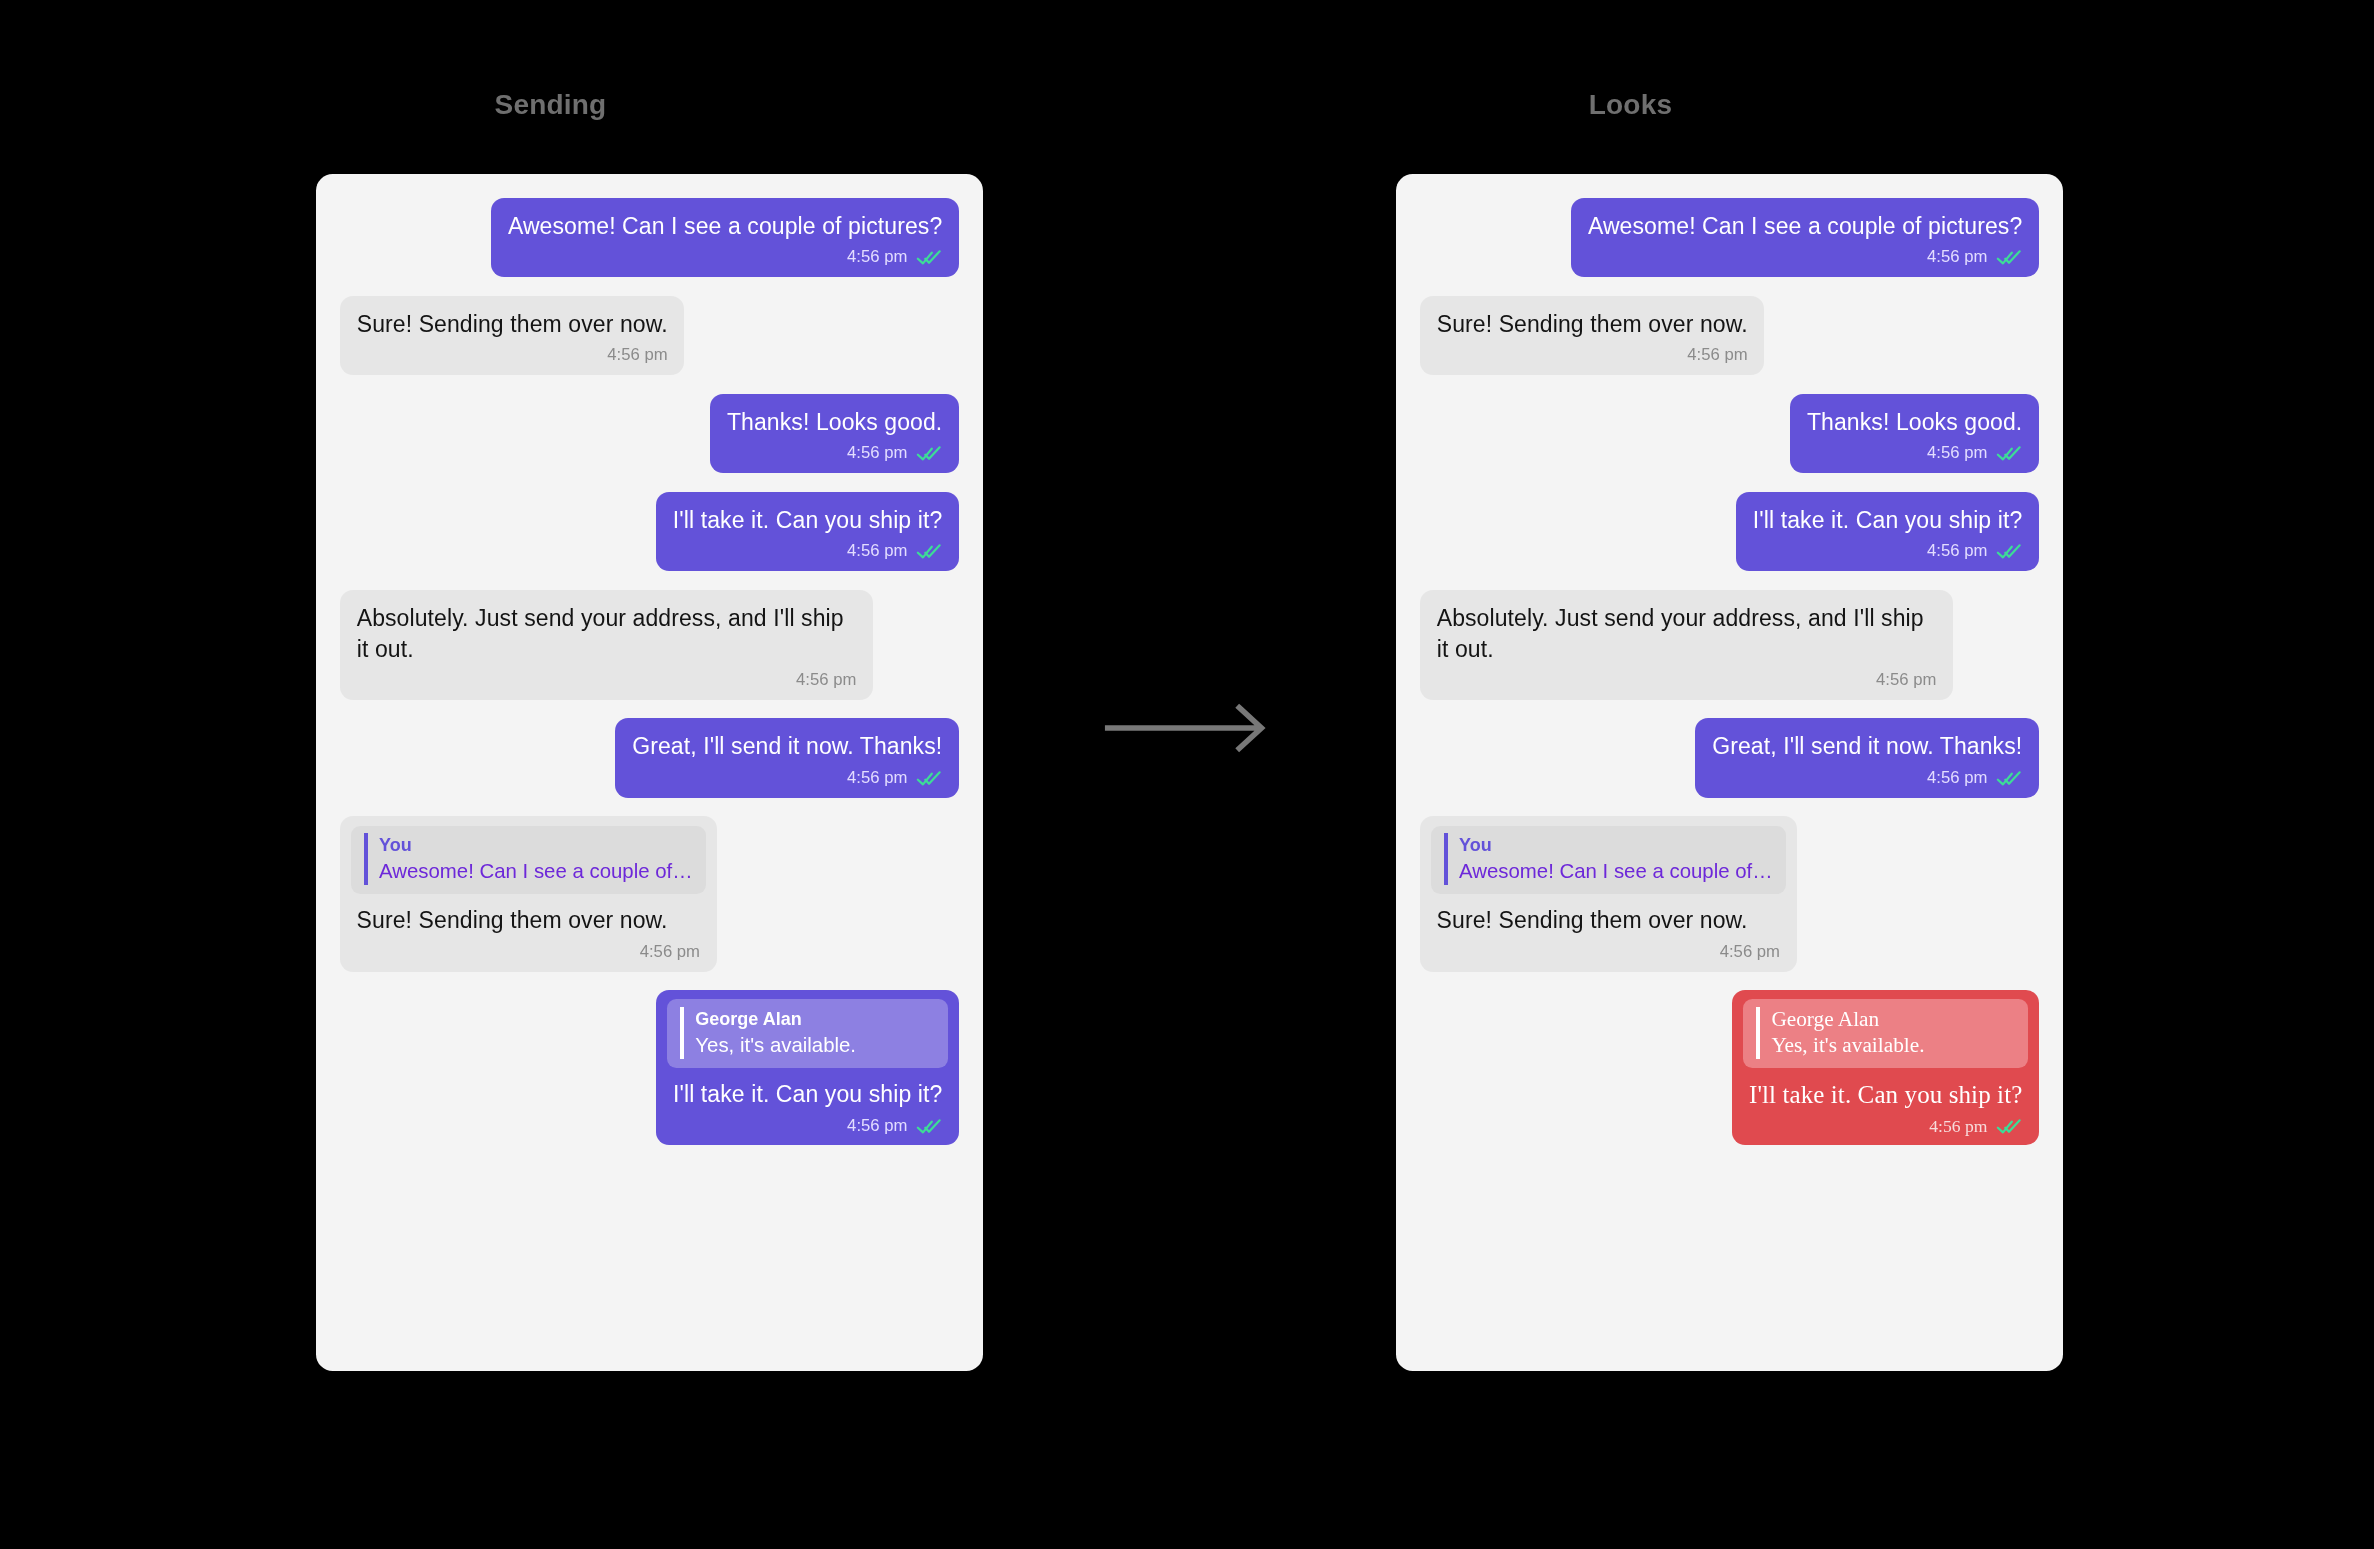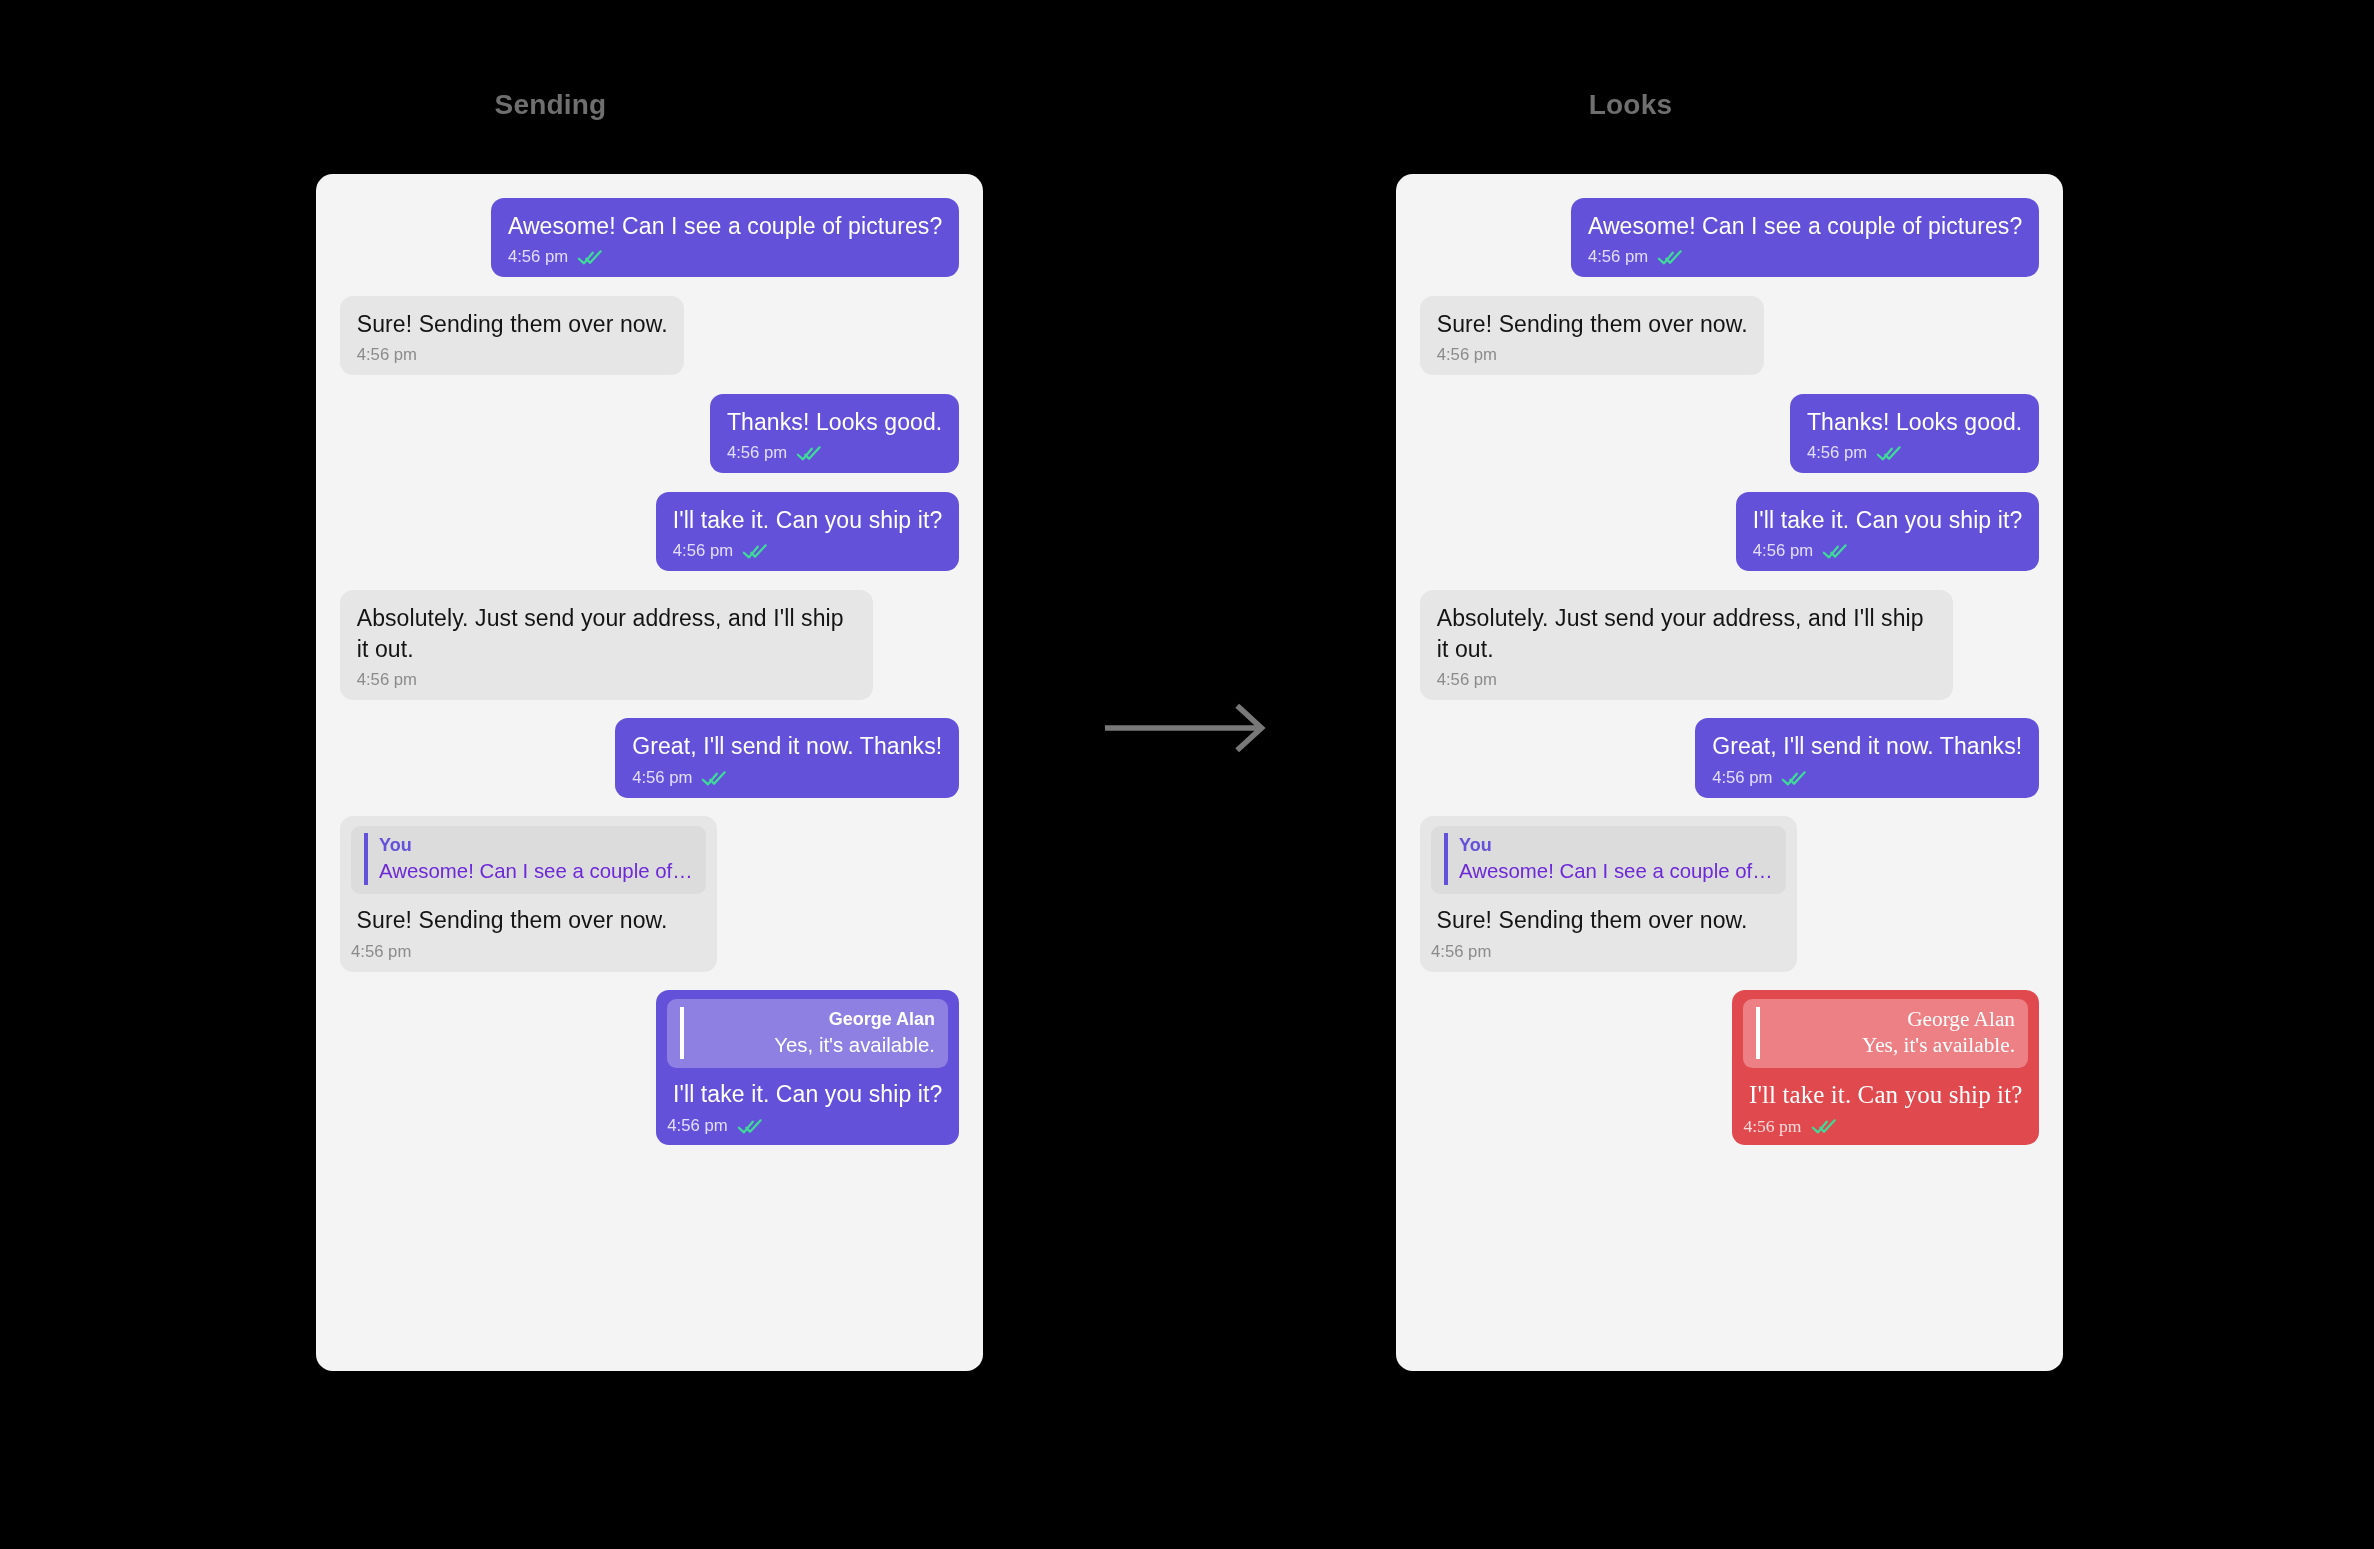--- a/index.html
+++ b/index.html
@@ -76,20 +76,21 @@
   }
   .bubble-text {
     font-size: 23px;
     line-height: 31px;
     letter-spacing: 0.1px;
     white-space: pre-wrap;
   }
   .meta {
     display: flex;
     align-items: center;
+    justify-content: flex-end;
     gap: 9px;
     margin-top: 5.6px;
     height: 20.4px;
   }
   .time {
     font-size: 16.7px;
     line-height: 18.6px;
   }
   .bubble.out .time { color: #e3ddff; }
   .bubble.in  .time { color: #8b8b8b; }
@@ -128,21 +129,21 @@
   }
 
   
   .bubble.in .quote { background: #dcdcdc; }
   .bubble.in .quote-inner { border-left-color: #6352d9; }
   .bubble.in .quote-author { color: #6352d9; }
   .bubble.in .quote-preview { color: #6d28d9; }
 
   
   .bubble.out .quote { background: #8d80e2; }
-  .bubble.out .quote-inner { border-left-color: #ffffff; text-align: right; }
+  .bubble.out .quote-inner { border-left-color: #ffffff; }
   .bubble.out .quote-author { color: #ffffff; font-weight: bold; }
   .bubble.out .quote-preview { color: #ffffff; font-weight: normal; }
 
   
   .bubble.has-quote { padding: 9.3px 11px 9.3px 11px; }
   .bubble.has-quote .bubble-text { padding: 0 5.6px; }
   .bubble.has-quote .meta { padding-right: 5.6px; }
 
   
   .bubble.styled-red {

